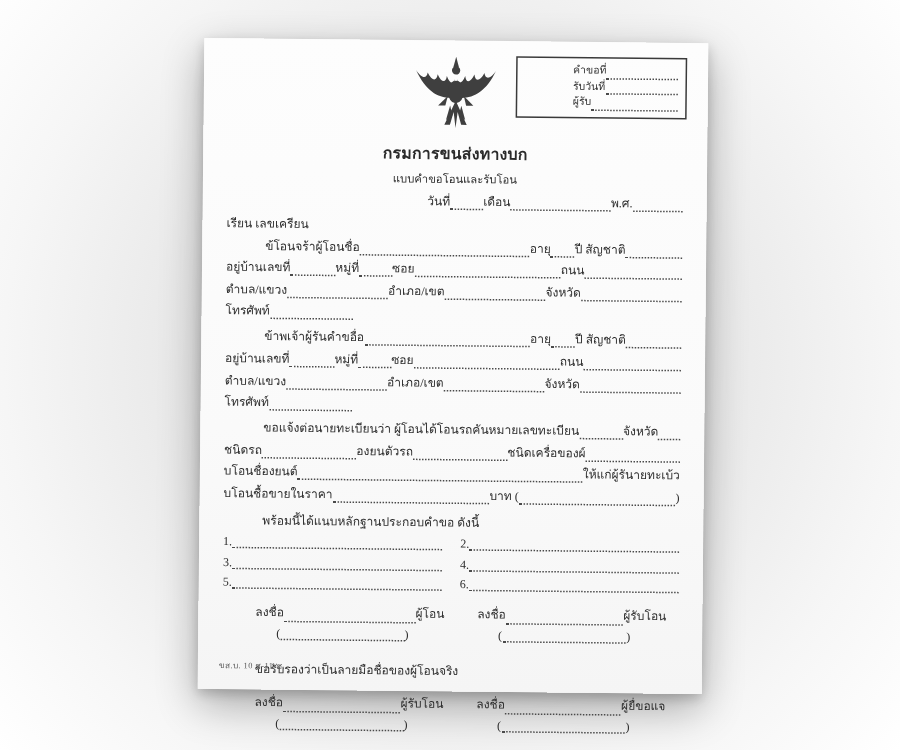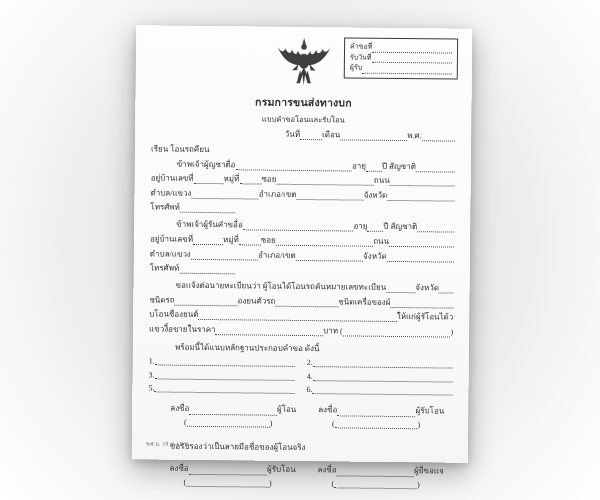--- a/index.html
+++ b/index.html
@@ -13,21 +13,21 @@
     background:linear-gradient(180deg,#fdfdfd 0%,#fafafa 60%,#f5f5f5 100%);
     transform:rotate(0.6deg);
     box-shadow:0 10px 28px rgba(0,0,0,0.30), 0 3px 8px rgba(0,0,0,0.18);
     color:#2b2b2b;
     padding:8px 16px;box-sizing:border-box;
   }
   .receipt-box{
     position:absolute;right:14px;top:10px;width:114px;
     border:1px solid #3a3a3a;padding:3px 5px 4px 5px;box-sizing:border-box;
   }
-  .rb-line{display:flex;align-items:flex-end;font-size:7px;line-height:1.5;}
+  .rb-line{display:flex;align-items:flex-end;font-size:7px;line-height:1.5;margin-left:32px;}
   .emblem-wrap{width:100%;display:flex;justify-content:center;margin-top:2px;}
   .title{text-align:center;font-weight:bold;font-size:10.5px;margin-top:3px;letter-spacing:.2px;}
   .subtitle{text-align:center;font-size:7.5px;margin-top:2px;}
   .line{display:flex;align-items:flex-end;font-size:8px;line-height:1.25;margin-top:4.6px;}
   .lbl{white-space:nowrap;}
   .d{border-bottom:1px dotted #4a4a4a;height:8px;display:inline-block;}
   .f1{flex:1;} .f2{flex:2;} .f3{flex:3;} .f4{flex:4;}
   .w16{width:16px;} .w22{width:22px;} .w30{width:30px;} .w55{width:55px;}
   .sp{width:26px;flex:none;}
   .date-line{margin-left:44%;margin-top:5px;}
@@ -87,26 +87,26 @@
   <div class="line date-line">
     <span class="lbl">วันที่</span>
     <span class="d w22"></span>
     <span class="lbl">เดือน</span>
     <span class="d f2"></span>
     <span class="lbl">พ.ศ.</span>
     <span class="d f1"></span>
   </div>
 
   <div class="line" style="margin-top:6px;">
-    <span class="lbl">เรียน โอนรถคียน</span>
-  </div>
-
-  <div class="line">
-    <span class="sp"></span>
-    <span class="lbl">ข้าพเจ้าผู้ญชาตื่อ</span>
+    <span class="lbl">เรียน เลขเครียน</span>
+  </div>
+
+  <div class="line">
+    <span class="sp"></span>
+    <span class="lbl">ข้โอนจร้าผู้โอนชื่อ</span>
     <span class="d f3"></span>
     <span class="lbl">อายุ</span>
     <span class="d w16"></span>
     <span class="lbl">ปี สัญชาติ</span>
     <span class="d f1"></span>
   </div>
   <div class="line">
     <span class="lbl">อยู่บ้านเลขที่</span>
     <span class="d w30"></span>
     <span class="lbl">หมู่ที่</span>
@@ -172,24 +172,24 @@
     <span class="lbl">ชนิดรถ</span>
     <span class="d f2"></span>
     <span class="lbl">องยนตัวรถ</span>
     <span class="d f2"></span>
     <span class="lbl">ชนิดเครื่อของผ์</span>
     <span class="d f2"></span>
   </div>
   <div class="line">
     <span class="lbl">บโอนชื่องยนต์</span>
     <span class="d f4"></span>
-    <span class="lbl">ให้แก่ผู้รัโอนได้ว</span>
-  </div>
-  <div class="line">
-    <span class="lbl">แขวงื้อขายในราคา</span>
+    <span class="lbl">ให้แก่ผู้รันายทะเบ้ว</span>
+  </div>
+  <div class="line">
+    <span class="lbl">บโอนชื้อขายในราคา</span>
     <span class="d f2"></span>
     <span class="lbl">บาท (</span>
     <span class="d f2"></span>
     <span class="lbl">)</span>
   </div>
 
   <div class="line" style="margin-top:8px;">
     <span class="sp"></span>
     <span class="lbl">พร้อมนี้ได้แนบหลักฐานประกอบคำขอ ดังนี้</span>
   </div>

